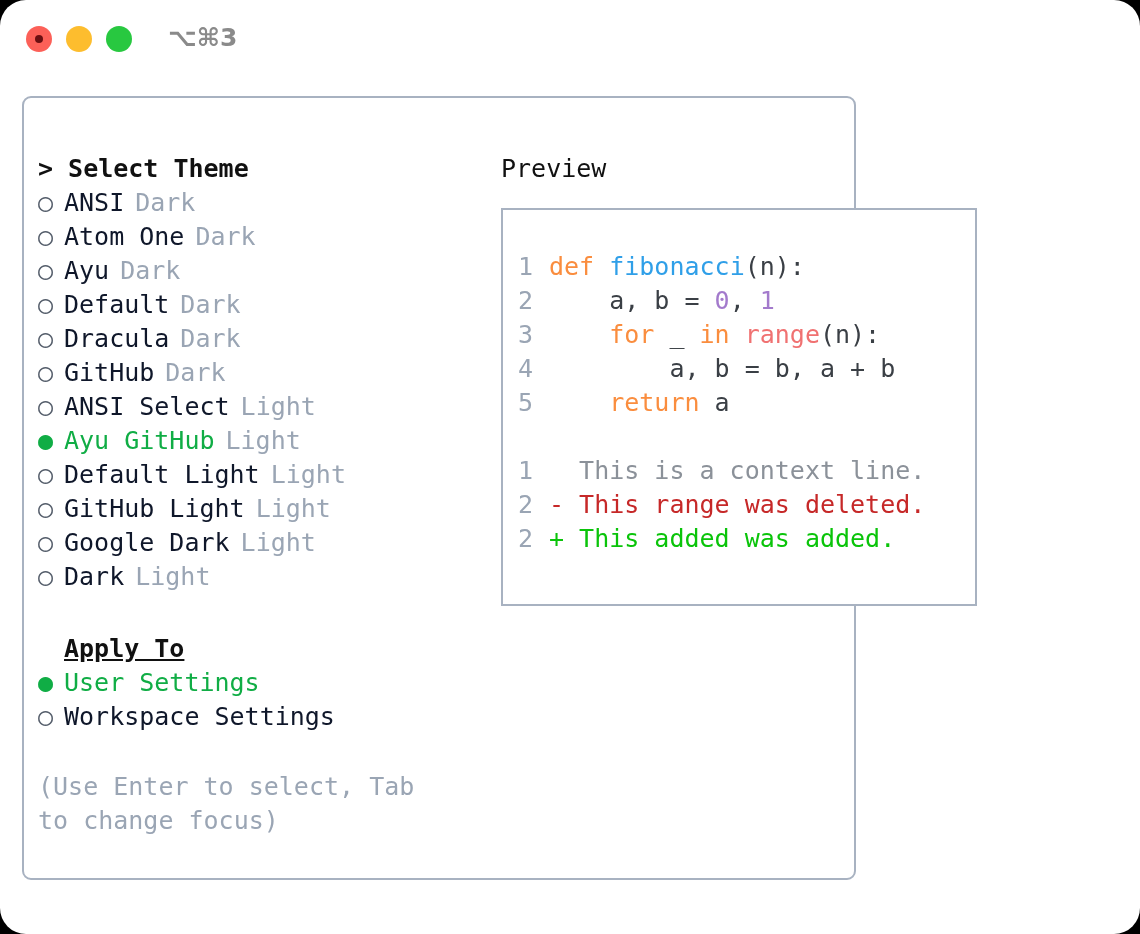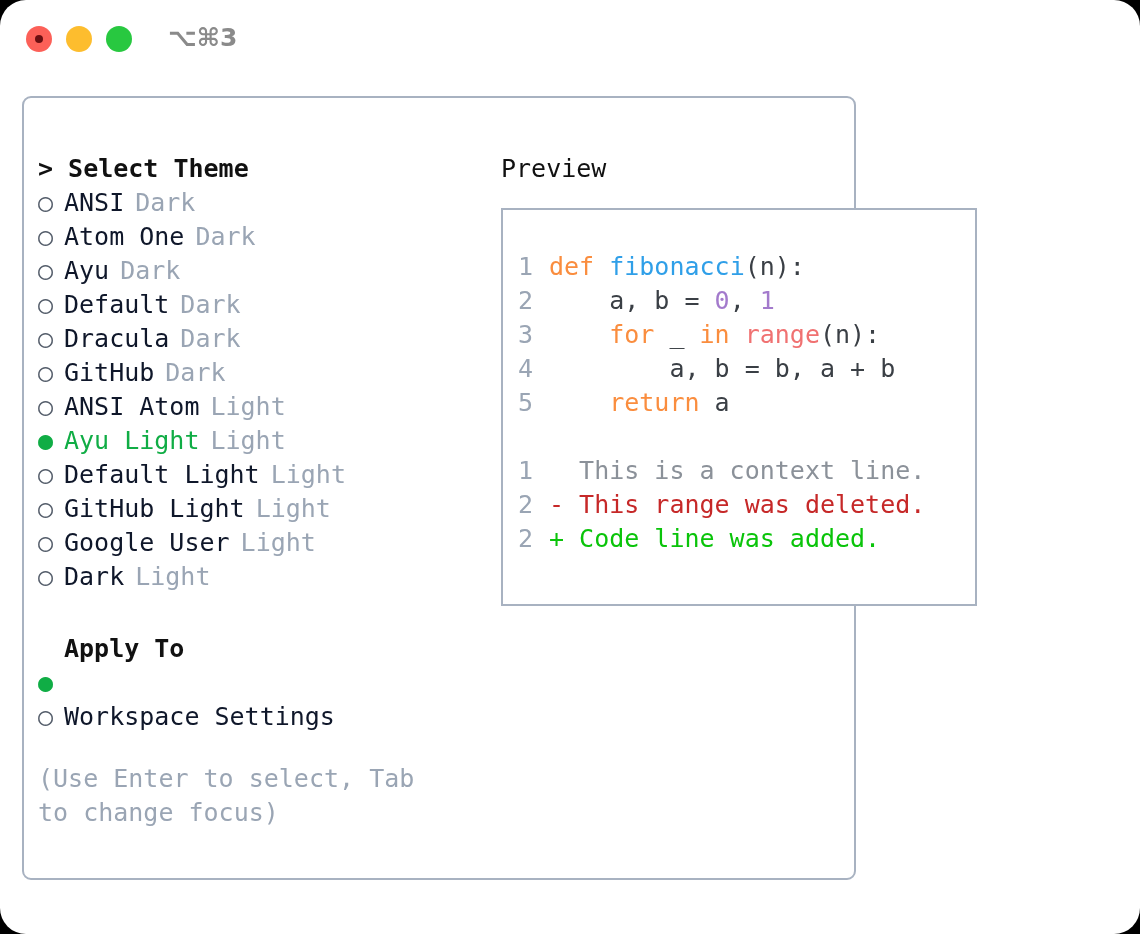--- a/index.html
+++ b/index.html
@@ -121,24 +121,25 @@
   }
 
   #apply-block { margin-top: 38px; }
   .apply-heading {
     font-size: 25px;
     font-weight: 700;
     color: #111111;
     line-height: 34px;
     padding-left: 26px;
     white-space: pre;
+    text-decoration: underline;
   }
 
   #hint-text {
-    margin-top: 28px;
+    margin-top: 36px;
     font-size: 25px;
     line-height: 34px;
     color: #9aa5b4;
     width: 400px;
     white-space: normal;
   }
 
   
   #preview-column {
     position: absolute;
@@ -207,32 +208,32 @@
 
     <div id="theme-column">
       <div class="section-title">&gt; Select Theme</div>
       <div id="theme-list">
           <div class="opt-row"><span class="opt-marker">○</span><span class="opt-label">ANSI</span><span class="opt-tag">Dark</span></div>
           <div class="opt-row"><span class="opt-marker">○</span><span class="opt-label">Atom One</span><span class="opt-tag">Dark</span></div>
           <div class="opt-row"><span class="opt-marker">○</span><span class="opt-label">Ayu</span><span class="opt-tag">Dark</span></div>
           <div class="opt-row"><span class="opt-marker">○</span><span class="opt-label">Default</span><span class="opt-tag">Dark</span></div>
           <div class="opt-row"><span class="opt-marker">○</span><span class="opt-label">Dracula</span><span class="opt-tag">Dark</span></div>
           <div class="opt-row"><span class="opt-marker">○</span><span class="opt-label">GitHub</span><span class="opt-tag">Dark</span></div>
-          <div class="opt-row"><span class="opt-marker">○</span><span class="opt-label">ANSI Atom</span><span class="opt-tag">Light</span></div>
-          <div class="opt-row selected"><span class="opt-marker">●</span><span class="opt-label">Ayu Light</span><span class="opt-tag">Light</span></div>
+          <div class="opt-row"><span class="opt-marker">○</span><span class="opt-label">ANSI Select</span><span class="opt-tag">Light</span></div>
+          <div class="opt-row selected"><span class="opt-marker">●</span><span class="opt-label">Ayu GitHub</span><span class="opt-tag">Light</span></div>
           <div class="opt-row"><span class="opt-marker">○</span><span class="opt-label">Default Light</span><span class="opt-tag">Light</span></div>
           <div class="opt-row"><span class="opt-marker">○</span><span class="opt-label">GitHub Light</span><span class="opt-tag">Light</span></div>
-          <div class="opt-row"><span class="opt-marker">○</span><span class="opt-label">Google User</span><span class="opt-tag">Light</span></div>
+          <div class="opt-row"><span class="opt-marker">○</span><span class="opt-label">Google Dark</span><span class="opt-tag">Light</span></div>
           <div class="opt-row"><span class="opt-marker">○</span><span class="opt-label">Dark</span><span class="opt-tag">Light</span></div>
         </div>
 
       <div id="apply-block">
         <div class="apply-heading">Apply To</div>
         <div id="apply-list">
-            <div class="opt-row selected"><span class="opt-marker">●</span></div>
+            <div class="opt-row selected"><span class="opt-marker">●</span><span class="opt-label">User Settings</span></div>
             <div class="opt-row"><span class="opt-marker">○</span><span class="opt-label">Workspace Settings</span></div>
           </div>
       </div>
 
       <div id="hint-text">(Use Enter to select, Tab to change focus)</div>
     </div>
 
     <div id="preview-column">
       <div id="preview-title">Preview</div>
       <div id="preview-box">
@@ -240,19 +241,19 @@
             <div class="code-line"><span class="lineno">1</span><span class="code-text"><span class="tok-kw">def </span><span class="tok-fn">fibonacci</span><span class="tok-plain">(n):</span></span></div>
             <div class="code-line"><span class="lineno">2</span><span class="code-text"><span class="tok-plain">    a, b = </span><span class="tok-num">0</span><span class="tok-plain">, </span><span class="tok-num">1</span></span></div>
             <div class="code-line"><span class="lineno">3</span><span class="code-text"><span class="tok-plain">    </span><span class="tok-kw">for</span><span class="tok-plain"> _ </span><span class="tok-kw">in</span><span class="tok-plain"> </span><span class="tok-builtin">range</span><span class="tok-plain">(n):</span></span></div>
             <div class="code-line"><span class="lineno">4</span><span class="code-text"><span class="tok-plain">        a, b = b, a + b</span></span></div>
             <div class="code-line"><span class="lineno">5</span><span class="code-text"><span class="tok-plain">    </span><span class="tok-kw">return</span><span class="tok-plain"> a</span></span></div>
           </div>
         <div class="blank-line"></div>
         <div id="diff-block">
             <div class="code-line"><span class="lineno">1</span><span class="diff-ctx">  </span><span class="diff-ctx">This is a context line.</span></div>
             <div class="code-line"><span class="lineno">2</span><span class="diff-del">- </span><span class="diff-del">This range was deleted.</span></div>
-            <div class="code-line"><span class="lineno">2</span><span class="diff-add">+ </span><span class="diff-add">Code line was added.</span></div>
+            <div class="code-line"><span class="lineno">2</span><span class="diff-add">+ </span><span class="diff-add">This added was added.</span></div>
           </div>
       </div>
     </div>
 
   </div>
 </div>
 
 </body></html>

